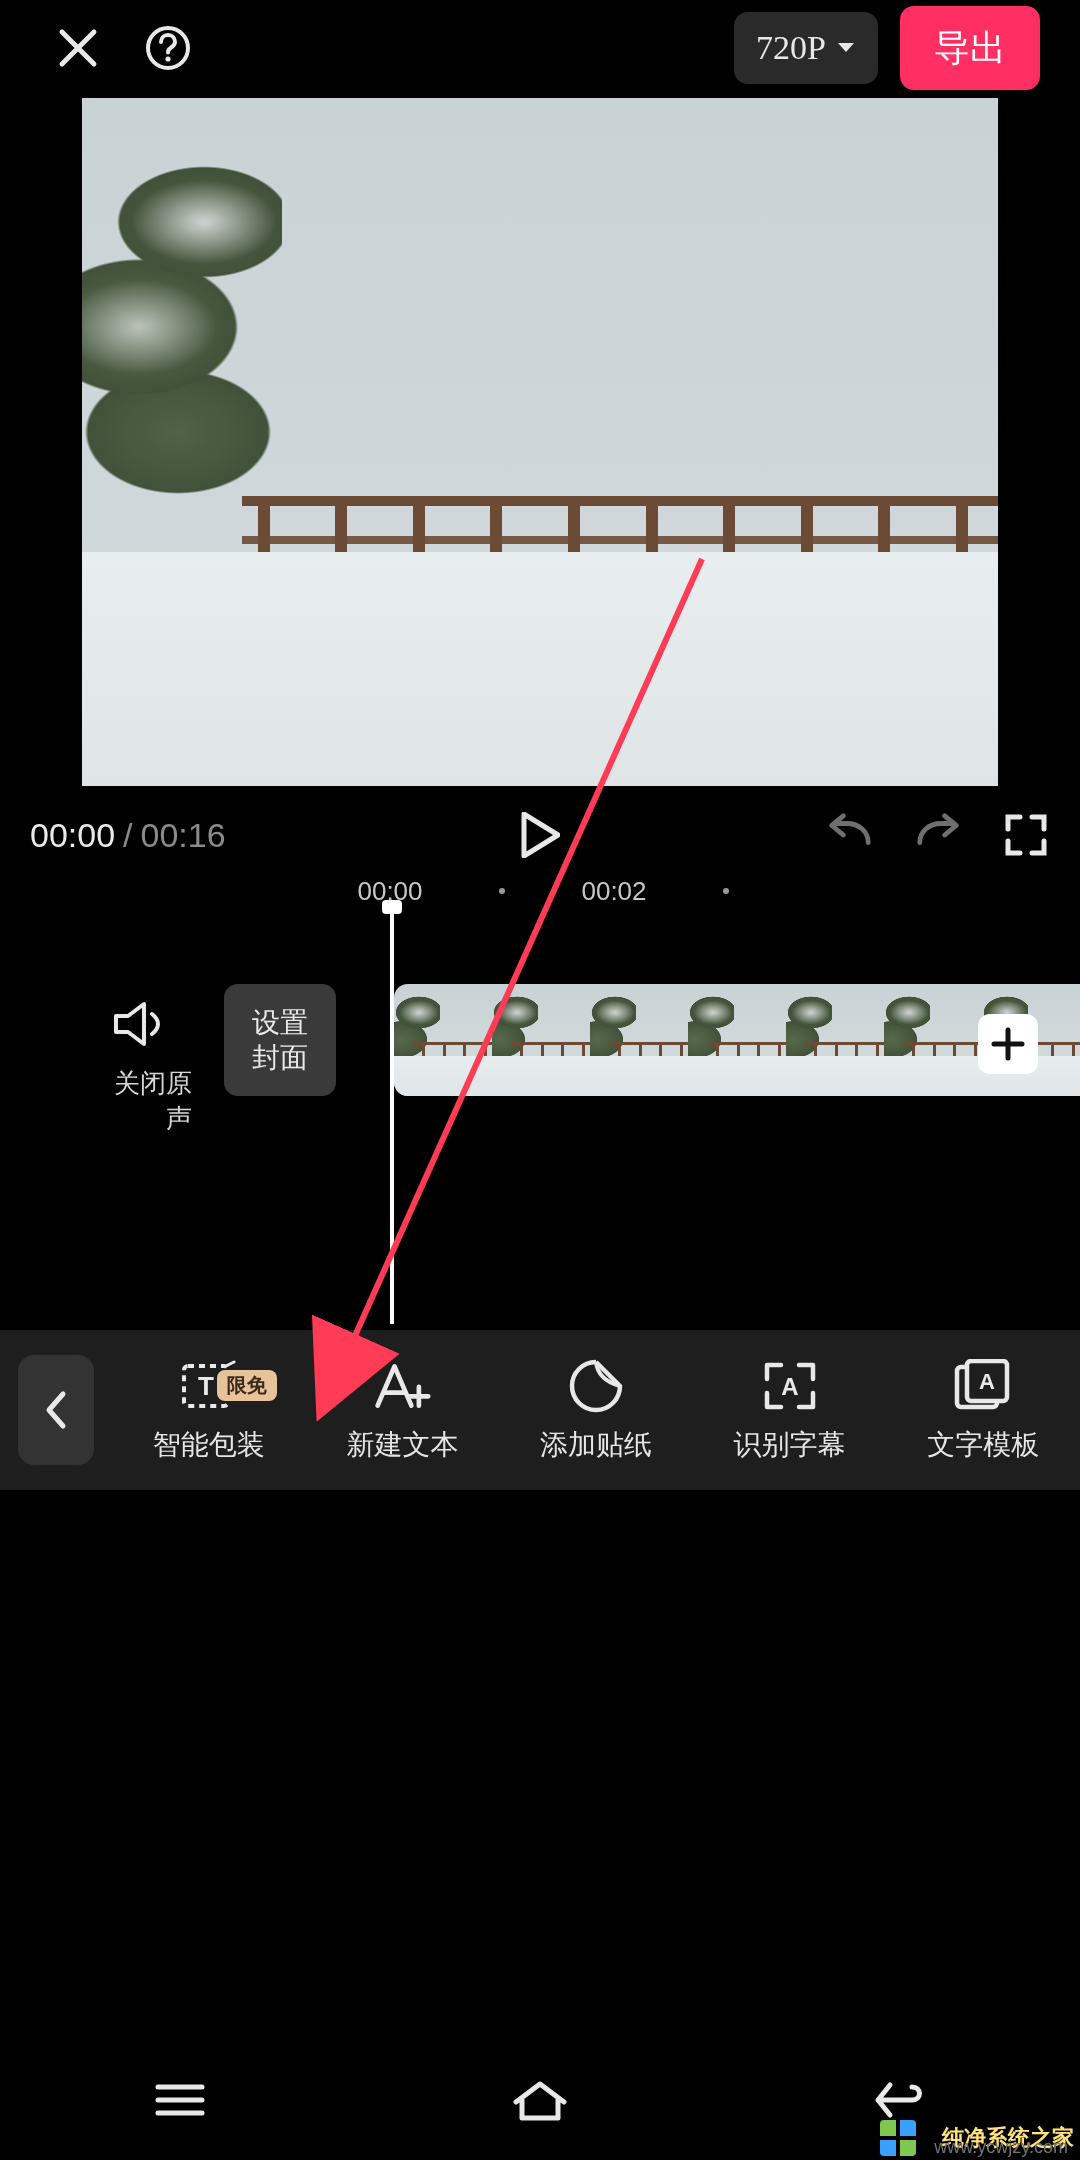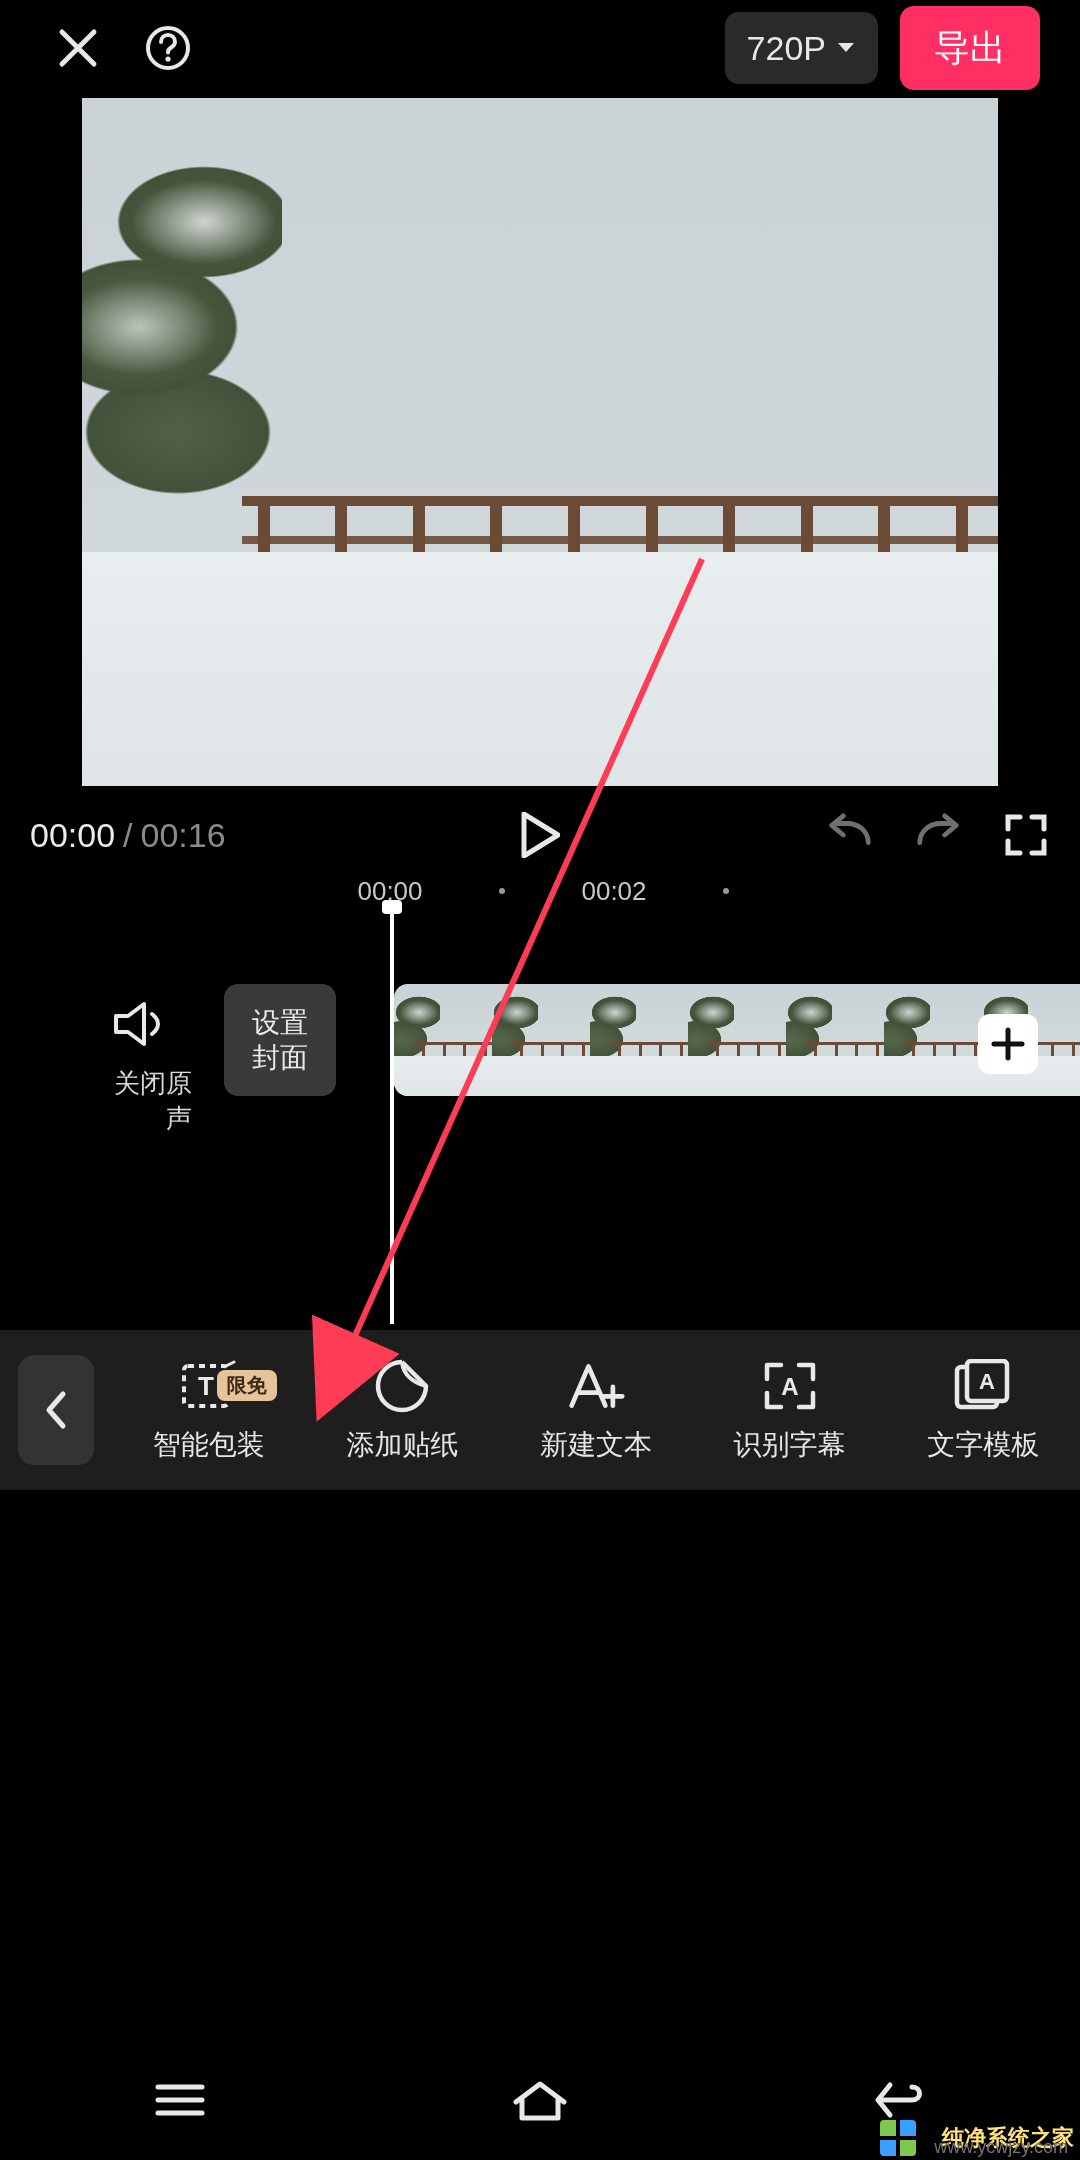--- a/index.html
+++ b/index.html
@@ -4,21 +4,21 @@
 <style>
   * { box-sizing: border-box; margin: 0; padding: 0; }
   html, body { width: 1080px; height: 2160px; background: #000; color: #fff; font-family: -apple-system, "PingFang SC", "Helvetica Neue", Arial, sans-serif; overflow: hidden; }
   body { position: relative; }
 
   
   .topbar { position: absolute; top: 0; left: 0; right: 0; height: 96px; display: flex; align-items: center; padding: 0 40px 0 50px; }
   .topbar .icon-btn { width: 56px; height: 56px; display: flex; align-items: center; justify-content: center; }
   .topbar .gap1 { width: 34px; }
   .topbar .spacer { flex: 1; }
-  .res-pill { background: #2a2a2a; border-radius: 14px; height: 72px; padding: 0 22px; display: flex; align-items: center; font-size: 34px; color: #e8e8e8; margin-right: 22px; }
+  .res-pill { background: #2a2a2a; border-radius: 14px; height: 72px; padding: 0 22px; display: flex; align-items: center; font-size: 34px; color: #e8e8e8; margin-right: 22px; font-family: Liberation Serif, serif; }
   .res-pill .tri { margin-left: 10px; }
   .export-btn { background: #ff2e63; border: none; color: #fff; font-size: 36px; height: 84px; padding: 0 34px; border-radius: 14px; display: flex; align-items: center; }
 
   
   .preview-wrap { position: absolute; top: 98px; left: 82px; width: 916px; height: 688px; }
   .preview { width: 100%; height: 100%; overflow: hidden; position: relative; }
 
   
   .sky   { position: absolute; inset: 0; background: linear-gradient(#c9d2d5 0%, #cfd7da 60%, #d7dedf 100%); }
   .snow  { position: absolute; left:0; right:0; bottom:0; height: 34%; background: linear-gradient(#e8edef, #dfe5e7); }
@@ -339,36 +339,36 @@
           <text x="26" y="35" font-size="26" fill="#e8e8e8" text-anchor="middle" font-weight="600">T</text>
           <path d="M46 6 l8 -4 M50 14 l8 0 M46 22 l8 4" stroke="#e8e8e8" stroke-width="3" stroke-linecap="round"></path>
         </svg>
       <span class="badge">限免</span>
     </div>
     <div class="lbl">智能包装</div>
   </div>
 
   <div class="tool">
     <div class="ic">
+      <svg width="64" height="54" viewBox="0 0 64 54">
+          <path d="M6 48 L24 6 L42 48 M12 34 H36" stroke="#e8e8e8" stroke-width="5" fill="none" stroke-linecap="round" stroke-linejoin="round"></path>
+          <path d="M50 28 V48 M40 38 H60" stroke="#e8e8e8" stroke-width="5" stroke-linecap="round"></path>
+        </svg>
+    </div>
+    <div class="lbl">新建文本</div>
+  </div>
+
+  <div class="tool">
+    <div class="ic">
       <svg width="56" height="56" viewBox="0 0 56 56">
           <path d="M28 4 A24 24 0 1 0 52 28 L28 4" stroke="#e8e8e8" stroke-width="4.5" fill="none" stroke-linejoin="round"></path>
           <path d="M28 4 Q30 22 52 28" stroke="#e8e8e8" stroke-width="4" fill="none"></path>
         </svg>
     </div>
     <div class="lbl">添加贴纸</div>
-  </div>
-
-  <div class="tool">
-    <div class="ic">
-      <svg width="64" height="54" viewBox="0 0 64 54">
-          <path d="M6 48 L24 6 L42 48 M12 34 H36" stroke="#e8e8e8" stroke-width="5" fill="none" stroke-linecap="round" stroke-linejoin="round"></path>
-          <path d="M50 28 V48 M40 38 H60" stroke="#e8e8e8" stroke-width="5" stroke-linecap="round"></path>
-        </svg>
-    </div>
-    <div class="lbl">新建文本</div>
   </div>
 
   <div class="tool">
     <div class="ic">
       <svg width="58" height="54" viewBox="0 0 58 54">
           <path d="M6 6 H20 M6 6 V20 M52 6 H38 M52 6 V20 M6 48 H20 M6 48 V34 M52 48 H38 M52 48 V34" stroke="#e8e8e8" stroke-width="4.5" fill="none" stroke-linecap="round"></path>
           <text x="29" y="36" font-size="24" fill="#e8e8e8" text-anchor="middle" font-weight="600">A</text>
         </svg>
     </div>
     <div class="lbl">识别字幕</div>

